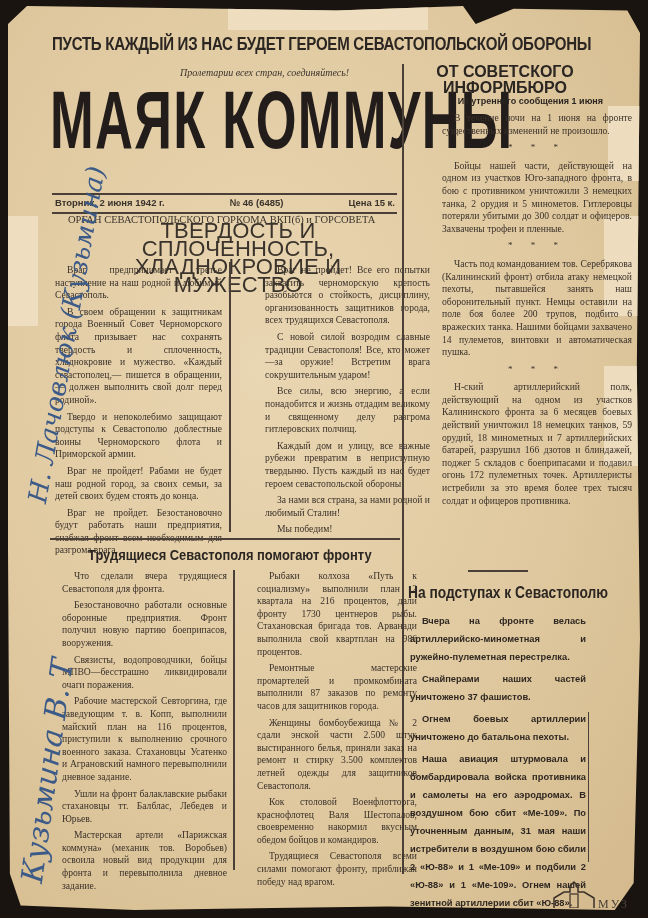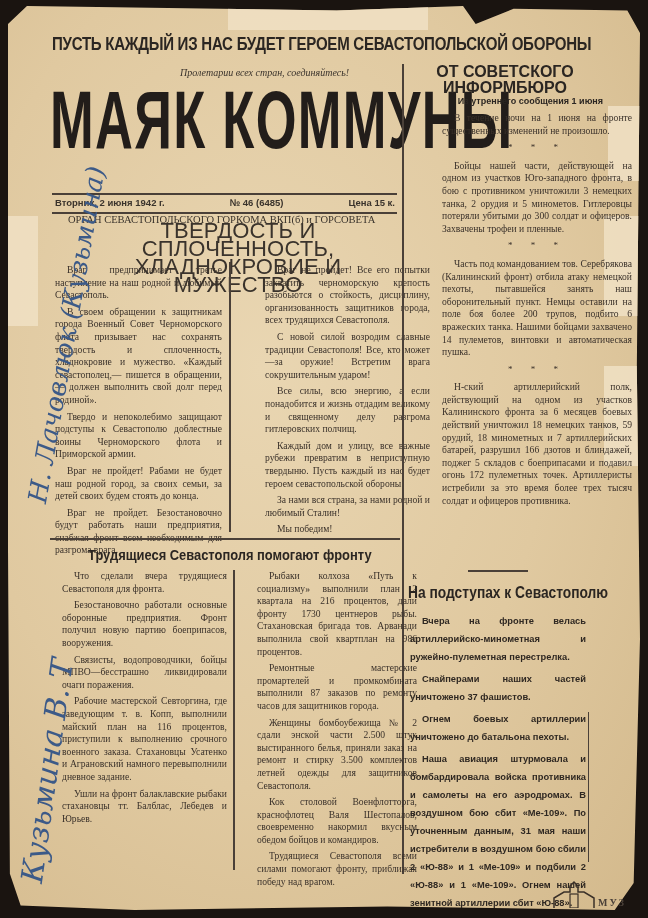--- a/index.html
+++ b/index.html
@@ -20,21 +20,21 @@
   .dateline { position:absolute; left:55px; top:197px; width:340px; font-family:"Liberation Sans", sans-serif; font-weight:bold; font-size:9.5px; color:#3a332c; display:flex; justify-content:space-between;gap:23px; }
   .headline { position:absolute; left:78px; top:222px; width:320px; font-family:"Liberation Sans", sans-serif; font-size:22px; line-height:18px; text-align:center; color:#3a332c; letter-spacing:0.2px; }
   .col { position:absolute; font-size:9.6px; line-height:12.6px; color:#3a312a; text-align:justify; }
   .col p { margin:0 0 4px 0; text-indent:12px; }
   .sovinf-title { position:absolute; left:410px; top:64px; width:190px; text-align:center; font-family:"Liberation Sans", sans-serif; font-weight:bold; font-size:16px; line-height:16px; color:#2b2622; }
   .sovinf-sub { position:absolute; left:403px; top:96px; width:200px; text-align:right; font-family:"Liberation Sans", sans-serif; font-weight:bold; font-size:9px; color:#2b2622; }
   .stars { text-align:center; font-size:9px; margin:2px 0 6px; letter-spacing:8px; }
   .sec-title { position:absolute; font-family:"Liberation Sans", sans-serif; font-weight:bold; font-size:15px; color:#2b2622; transform:scaleX(0.86); transform-origin:left; white-space:nowrap; }
   .bold-col { font-family:"Liberation Sans", sans-serif; font-weight:bold; font-size:9.3px; line-height:18px; color:#2f2822; }
   .hand { position:absolute; color:#3c5a88; font-family:"DejaVu Serif", serif; font-style:italic; white-space:nowrap; transform-origin:left top; }
-  .museum { position:absolute; left:598px; top:897px; font-size:10px; letter-spacing:2px; color:#4a4038; font-weight:bold; }
+  .museum { position:absolute; left:598px; top:897px; font-size:12px; letter-spacing:2px; color:#4a4038; font-weight:normal; }
   .stamp { position:absolute; left:550px; top:880px; width:48px; height:28px; }
 </style>
 </head>
 <body>
 
 <div class="paper">
   <div class="patch" style="left:0;top:210px;width:30px;height:110px;"></div>
   <div class="patch" style="left:600px;top:100px;width:32px;height:75px;"></div>
   <div class="patch" style="left:596px;top:210px;width:36px;height:100px;"></div>
   <div class="patch" style="left:596px;top:360px;width:36px;height:100px;"></div>
@@ -95,20 +95,21 @@
 
 <div class="hr" style="left:50px;top:538px;width:350px;height:1.5px;"></div>
 <div class="sec-title" style="left:88px;top:546px;">Трудящиеся Севастополя помогают фронту</div>
 
 <div class="col" style="left:62px;top:570px;width:165px;">
   <p>Что сделали вчера трудящиеся Севастополя для фронта.</p>
   <p>Безостановочно работали основные оборонные предприятия. Фронт получил новую партию боеприпасов, вооружения.</p>
   <p>Связисты, водопроводчики, бойцы МПВО—бесстрашно ликвидировали очаги поражения.</p>
   <p>Рабочие мастерской Севторгина, где заведующим т. в. Копп, выполнили майский план на 116 процентов, приступили к выполнению срочного военного заказа. Стахановцы Усатенко и Аграновский намного перевыполнили дневное задание.</p>
   <p>Ушли на фронт балаклавские рыбаки стахановцы тт. Балблас, Лебедев и Юрьев.</p>
+  <p>Мастерская артели «Парижская коммуна» (механик тов. Воробьев) освоила новый вид продукции для фронта и перевыполнила дневное задание.</p>
 </div>
 <div class="vr" style="left:233px;top:570px;height:300px;"></div>
 <div class="col" style="left:257px;top:570px;width:160px;">
   <p>Рыбаки колхоза «Путь к социализму» выполнили план 2 квартала на 216 процентов, дали фронту 1730 центнеров рыбы. Стахановская бригада тов. Арванади выполнила свой квартплан на 986 процентов.</p>
   <p>Ремонтные мастерские промартелей и промкомбината выполнили 87 заказов по ремонту часов для защитников города.</p>
   <p>Женщины бомбоубежища № 2 сдали энской части 2.500 штук выстиранного белья, приняли заказ на ремонт и стирку 3.500 комплектов летней одежды для защитников Севастополя.</p>
   <p>Кок столовой Военфлотторга, краснофлотец Валя Шестопалов, своевременно накормил вкусным обедом бойцов и командиров.</p>
   <p>Трудящиеся Севастополя всеми силами помогают фронту, приближая победу над врагом.</p>
 </div>
 

